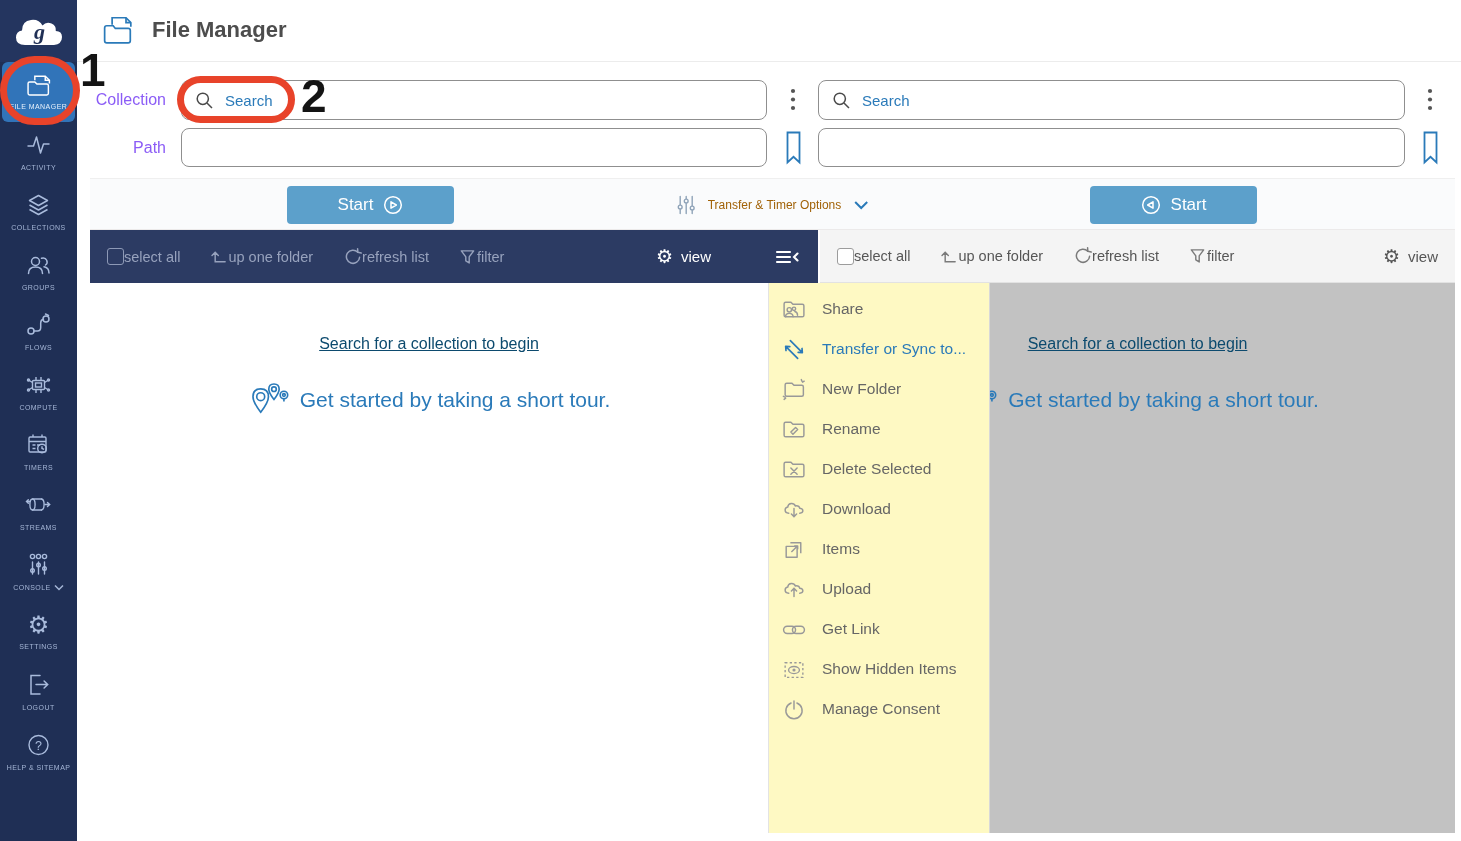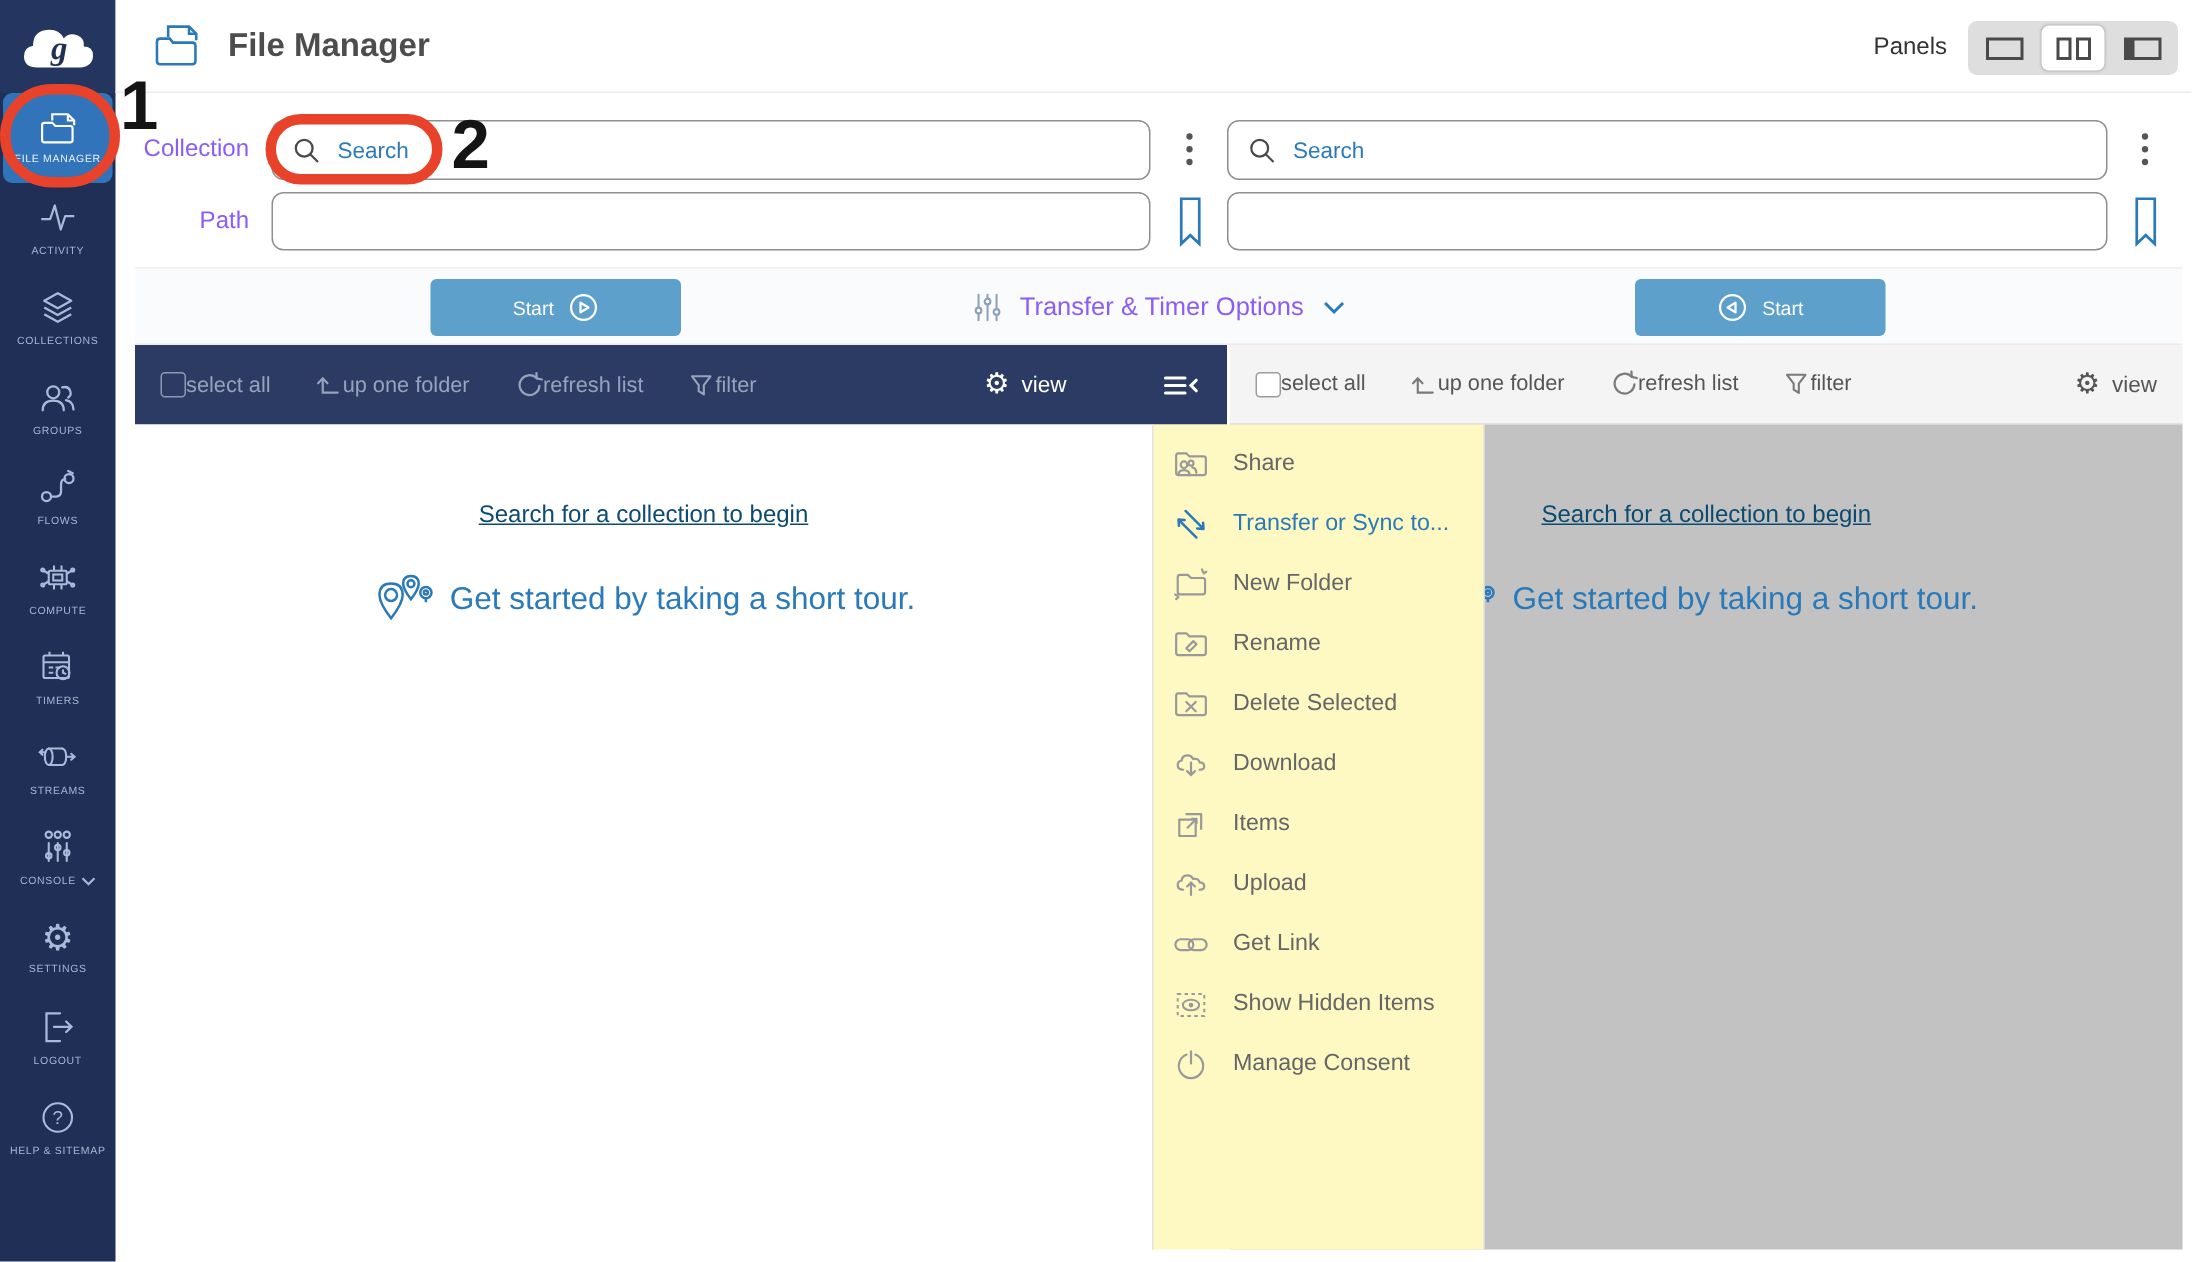--- a/index.html
+++ b/index.html
@@ -41,25 +41,25 @@
   .search-box .ph { font-size:15px; color:#2a7ab9; }
   .path-input { position:absolute; height:39px; border:1px solid #8f8f8f; border-radius:8px; background:#fff;
     font-size:14px; padding:0 10px; color:#333; outline:none; }
   .kebab { position:absolute; width:14px; height:28px; display:flex; align-items:center; justify-content:center; cursor:pointer; }
   .bookmark { position:absolute; cursor:pointer; }
 
   
   #options-row { position:absolute; left:90px; top:178px; width:1365px; height:52px; background:#fafbfc;
     border-top:1px solid #efefef; border-bottom:1px solid #eceaea; }
   .start-btn { position:absolute; top:7px; width:167px; height:38px; background:#5ca0cb; border:none;
-    border-radius:4px; color:#fff; font-size:13px; display:flex; align-items:center; justify-content:center;
+    border-radius:4px; color:#fff; font-size:17px; display:flex; align-items:center; justify-content:center;
     gap:10px; cursor:pointer; font-family:"Liberation Sans", sans-serif; }
   #transfer-options { position:absolute; left:50%; transform:translateX(-50%); top:0; height:52px;
     display:flex; align-items:center; gap:12px; cursor:pointer; }
-  #transfer-options .txt { font-size:17px; color:#8b5cf6; }
+  #transfer-options .txt { font-size:12px; color:#a16207; }
 
   
   .toolbar { position:absolute; top:230px; height:53px; display:flex; align-items:center; padding:0 17px; gap:29px; }
   #toolbar-left { left:90px; width:728px; background:#2c3b63; color:#97a2bd; }
   #toolbar-right { left:820px; width:635px; background:#f4f4f4; color:#565656; border-bottom:1px solid #e2e2e2; }
   .tb-item { display:flex; align-items:center; font-size:14.5px; cursor:pointer; white-space:nowrap; }
   .cb { width:17px; height:17px; border-radius:3px; }
   #toolbar-left .cb { border:1.5px solid #8d99b6; }
   #toolbar-right .cb { border:1.5px solid #9c9c9c; background:#fff; }
   .tb-view { margin-left:auto; display:flex; align-items:center; gap:8px; font-size:15px; cursor:pointer; }
@@ -224,37 +224,20 @@
 
 <header id="header">
   <div id="header-title-wrap">
     <svg width="40" height="31" viewBox="0 0 31 29" fill="none" stroke="#2a7ab9" stroke-width="1.6">
       <path d="M10 10 V3.5 H23 L27.5 8 V12"></path>
         <path d="M23 3.5 V8 H27.5"></path>
       <path d="M3 13 Q3 11 5 11 H11 L13 13.5 H25 Q27 13.5 27 15.5 V25 Q27 27 25 27 H5 Q3 27 3 25 Z"></path>
     </svg>
     <h1 id="page-title">File Manager</h1>
   </div>
-  <div id="panels-wrap">
-    <span id="panels-label">Panels</span>
-    <div id="panel-group">
-      <div class="panel-btn">
-          <div class="pi-one"></div>
-        </div>
-      <div class="panel-btn active">
-          <div class="pi-two">
-            <div></div>
-            <div></div>
-          </div>
-        </div>
-      <div class="panel-btn">
-          <div class="pi-collapsed"></div>
-        </div>
-    </div>
-  </div>
 </header>
 
 <span class="row-label" style="left:90px; top:91px;">Collection</span>
 <div class="search-box" style="left:181px; top:80px; width:586px;">
   <svg width="19" height="19" viewBox="0 0 19 19" fill="none" stroke="#4a4a4a" stroke-width="1.5">
     <circle cx="7.8" cy="7.8" r="5.6"></circle>
       <path d="M12 12 L17 17"></path>
   </svg>
   <span class="ph">Search</span>
 </div>

